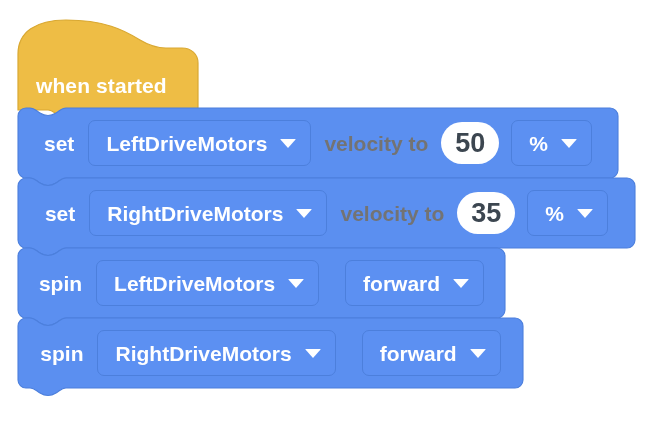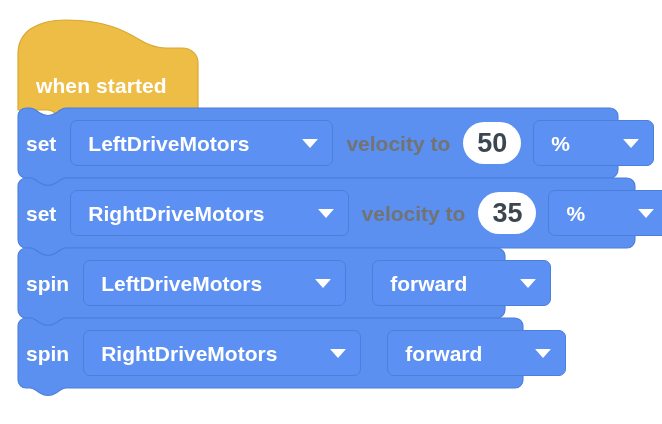--- a/index.html
+++ b/index.html
@@ -58,23 +58,24 @@
     font-size: 21px;
     font-weight: bold;
     letter-spacing: 0.1px;
     line-height: 1;
   }
   
   .stmt {
     height: 70px;
   }
   .stmt .block-content {
-    left: 8px;
+    left: 0;
     padding-left: 0;
     box-sizing: border-box;
+    justify-content: center;
   }
   .cmd-label {
     color: #ffffff;
     font-size: 21px;
     font-weight: bold;
     margin-right: 14px;
     line-height: 1;
     white-space: nowrap;
   }
   .inline-label {
@@ -89,21 +90,20 @@
   .dropdown {
     display: flex;
     align-items: center;
     background: #5C90F2;
     border: 1.5px solid #4C7FDC;
     border-radius: 7px;
     height: 46px;
     padding: 0 14px 0 17px;
     box-sizing: border-box;
     white-space: nowrap;
-    gap: 40px;
   }
   .dropdown .dd-text {
     color: #ffffff;
     font-size: 21px;
     font-weight: bold;
     line-height: 1;
   }
   .dropdown .caret {
     margin-left: 13px;
     display: inline-block;

